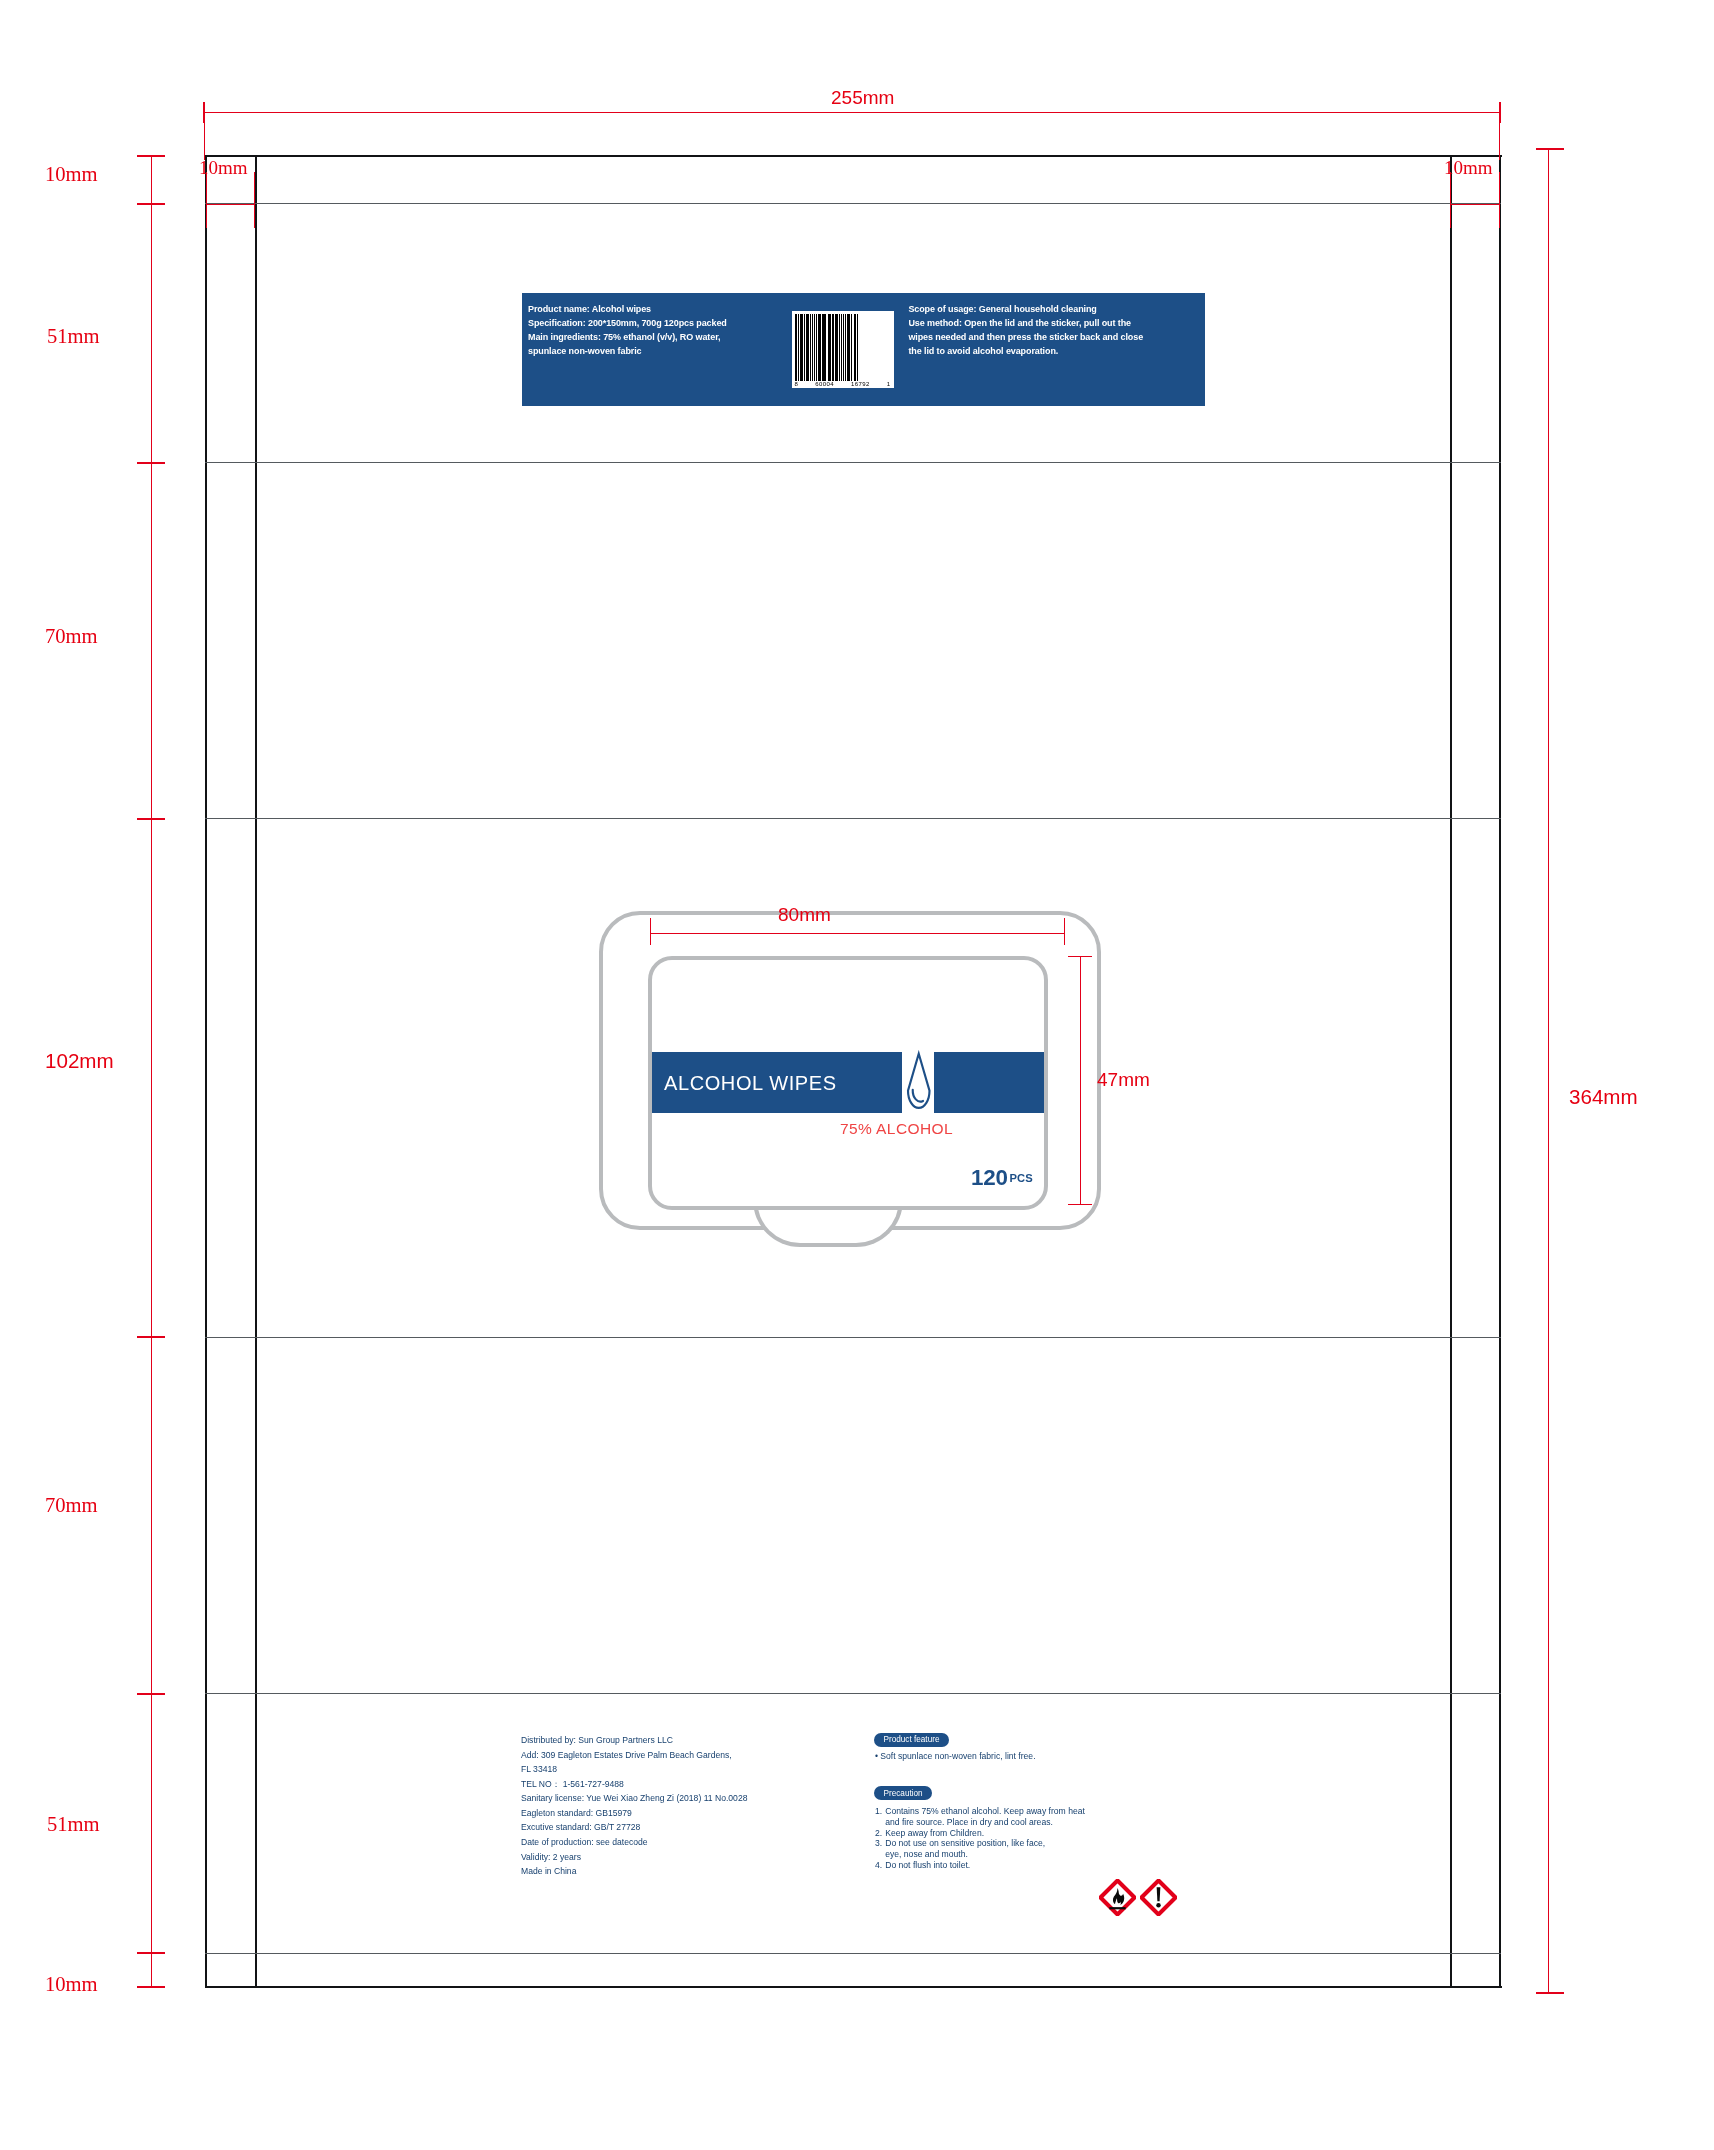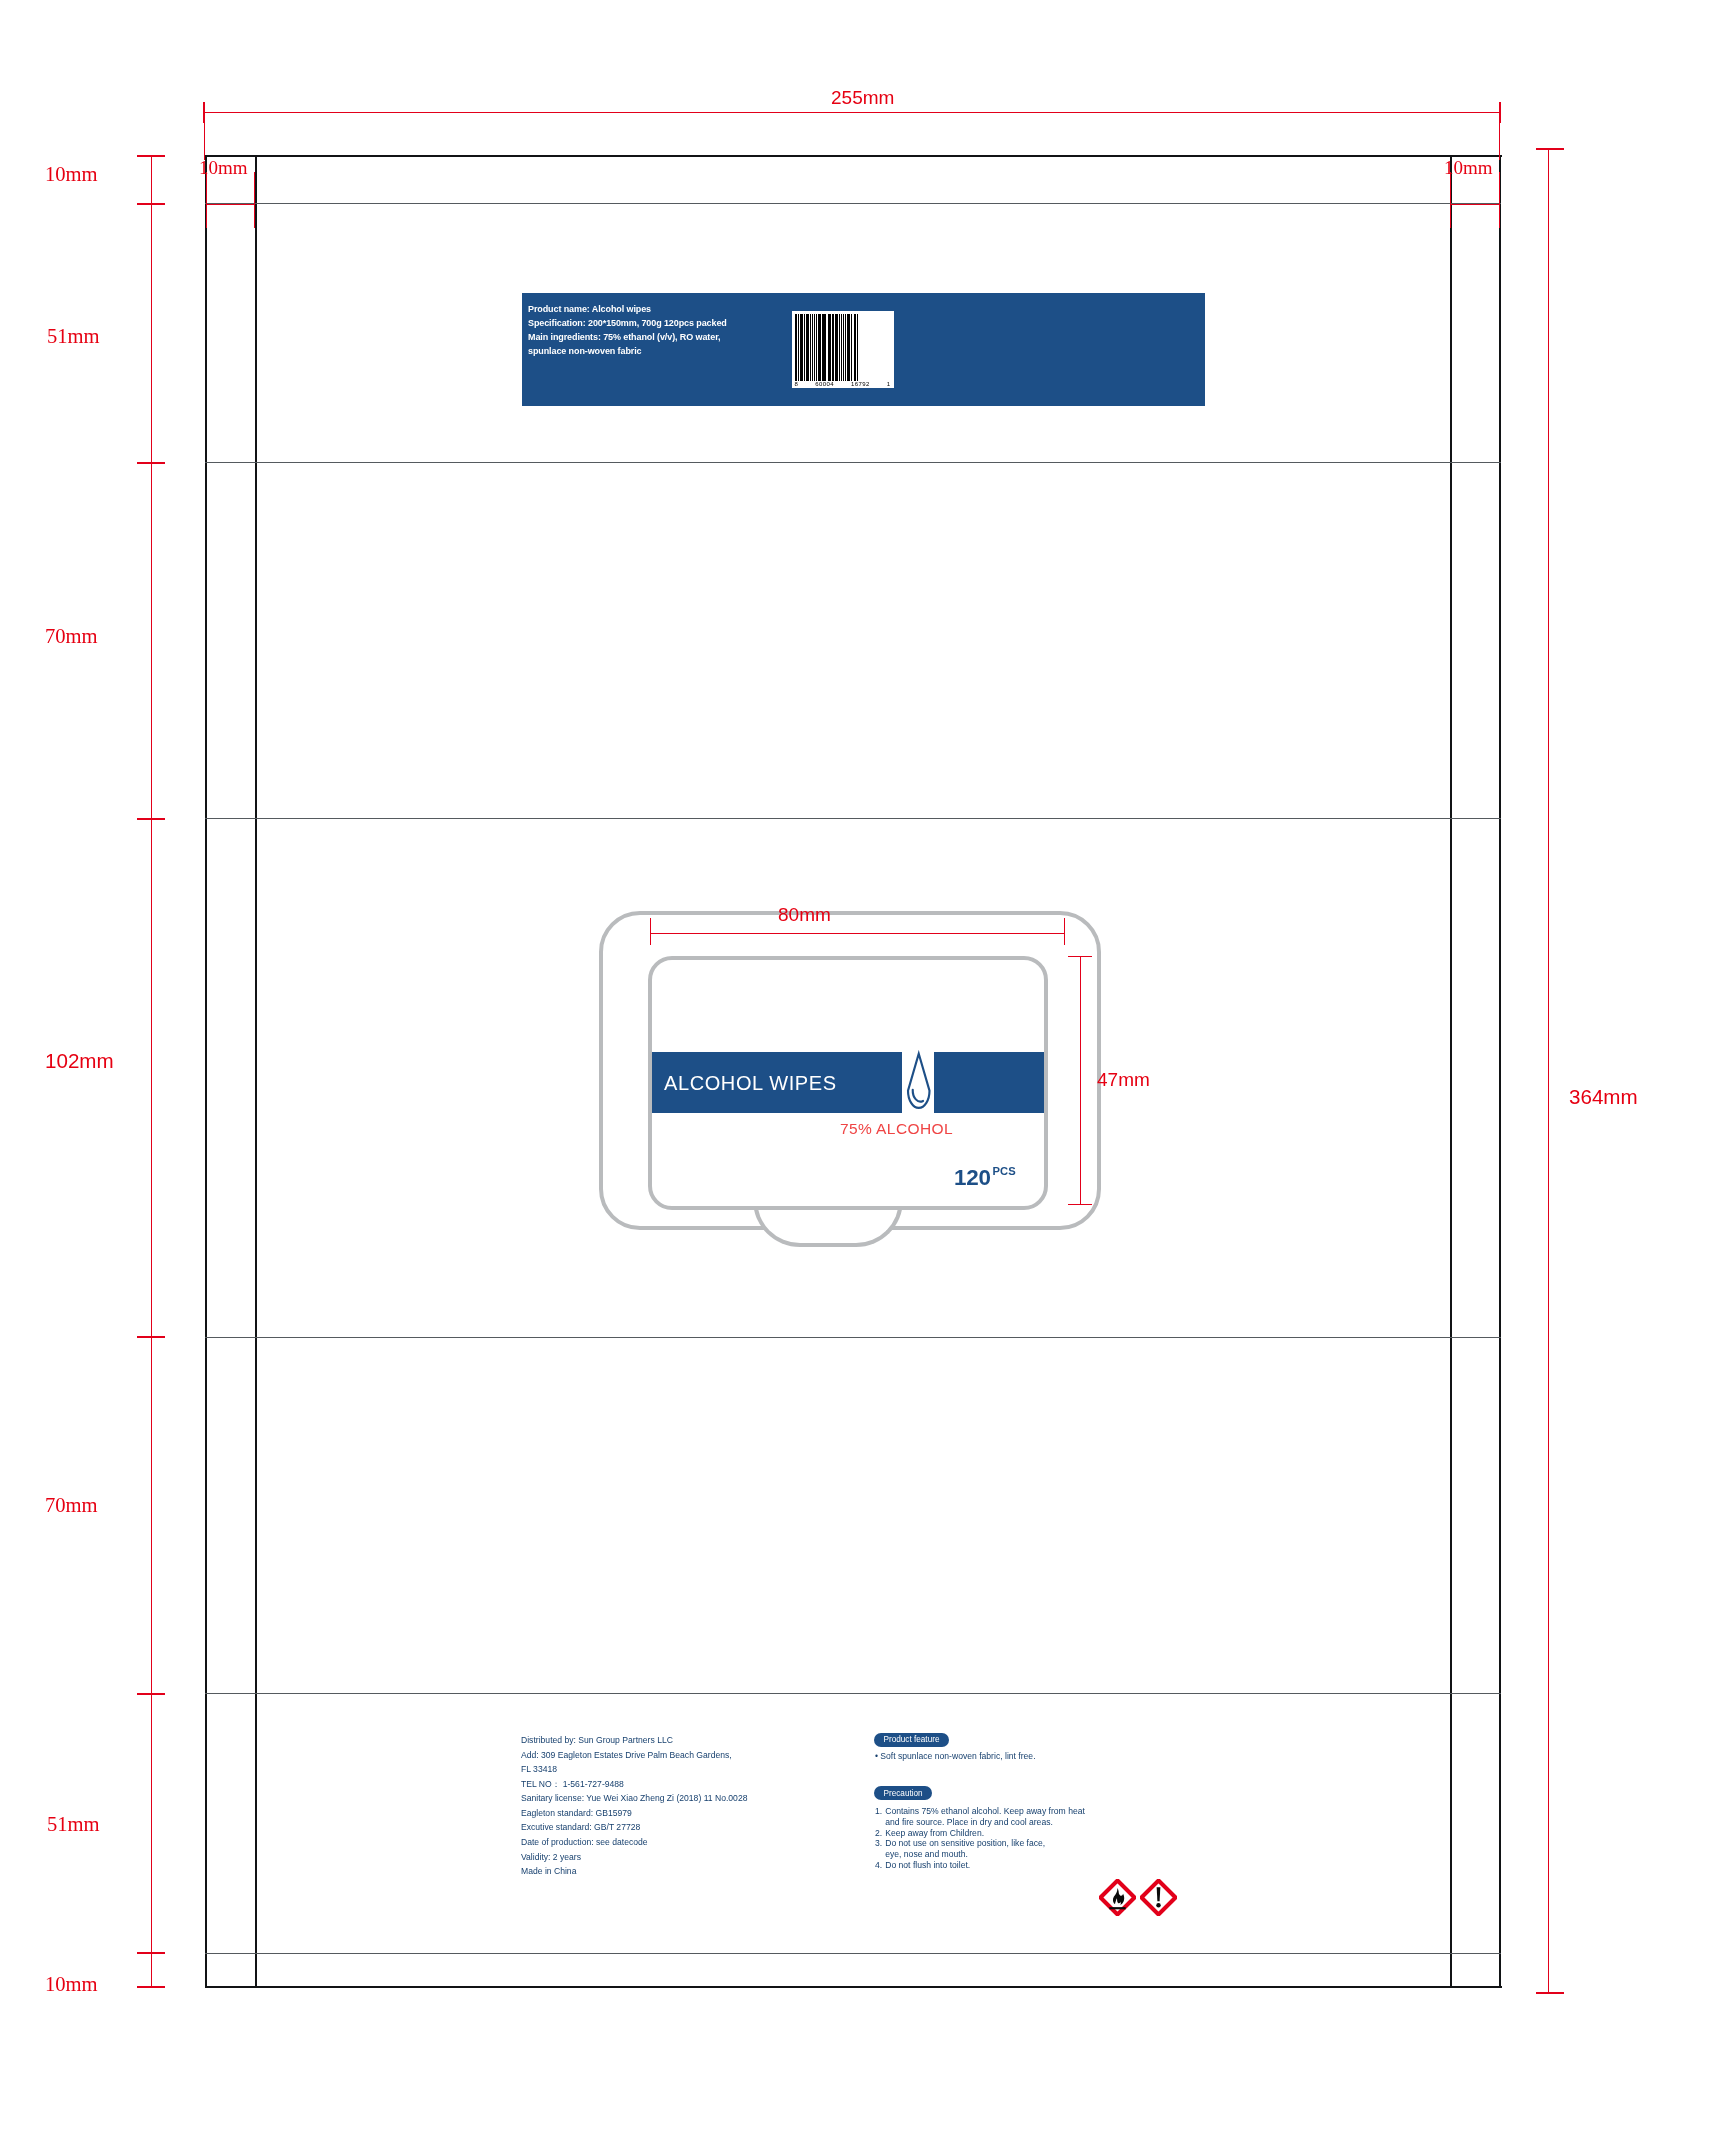--- a/index.html
+++ b/index.html
@@ -124,22 +124,22 @@
     color:#ffffff;font-size:20px;letter-spacing:0.6px;
     font-family:"Liberation Sans",sans-serif;
   }
   #dropIcon{position:absolute;left:253px;top:90px;width:27.5px;height:65px;}
   #subTitle{
     position:absolute;left:0;top:160px;width:301px;text-align:right;
     color:#ef4444;font-size:15.5px;letter-spacing:0.4px;
     font-family:"Liberation Sans",sans-serif;
   }
   #pcsWrap{
-    position:absolute;right:28px;bottom:14.6px;
-    color:#1d4f87;display:flex;align-items:flex-start;
+    position:absolute;right:11px;bottom:14.6px;
+    color:#1d4f87;display:flex;align-items:center;
   }
   #pcsNum{font-size:22.4px;font-weight:bold;letter-spacing:-0.2px;}
   #pcsUnit{font-size:11.2px;font-weight:bold;margin-left:1.7px;letter-spacing:0.2px;}
 
   
   #distBlock{position:absolute;left:521px;top:1736px;width:353px;}
   #distBlock p{
     margin:0 0 4.7px 0;color:#17406e;font-size:8.6px;line-height:1.15;
     font-family:"Liberation Sans",sans-serif;white-space:nowrap;
   }
@@ -301,20 +301,26 @@
           </div>
         <div class="digits">
           <span>8</span>
           <span>60004</span>
           <span>16792</span>
           <span>1</span>
         </div>
       </div>
     </div>
 
+    <div class="col right">
+      <p>Scope of usage: General household cleaning</p>
+      <p>Use method: Open the lid and the sticker, pull out the</p>
+      <p>wipes needed and then press the sticker  back and close</p>
+      <p>the lid to avoid alcohol evaporation.</p>
+    </div>
   </div>
 
   <div id="product">
     <div id="tubOuter"></div>
     <div id="lidBump"></div>
 
     <div id="labelCard">
       <div id="blueBandA"></div>
       <div id="blueBandB"></div>
 

